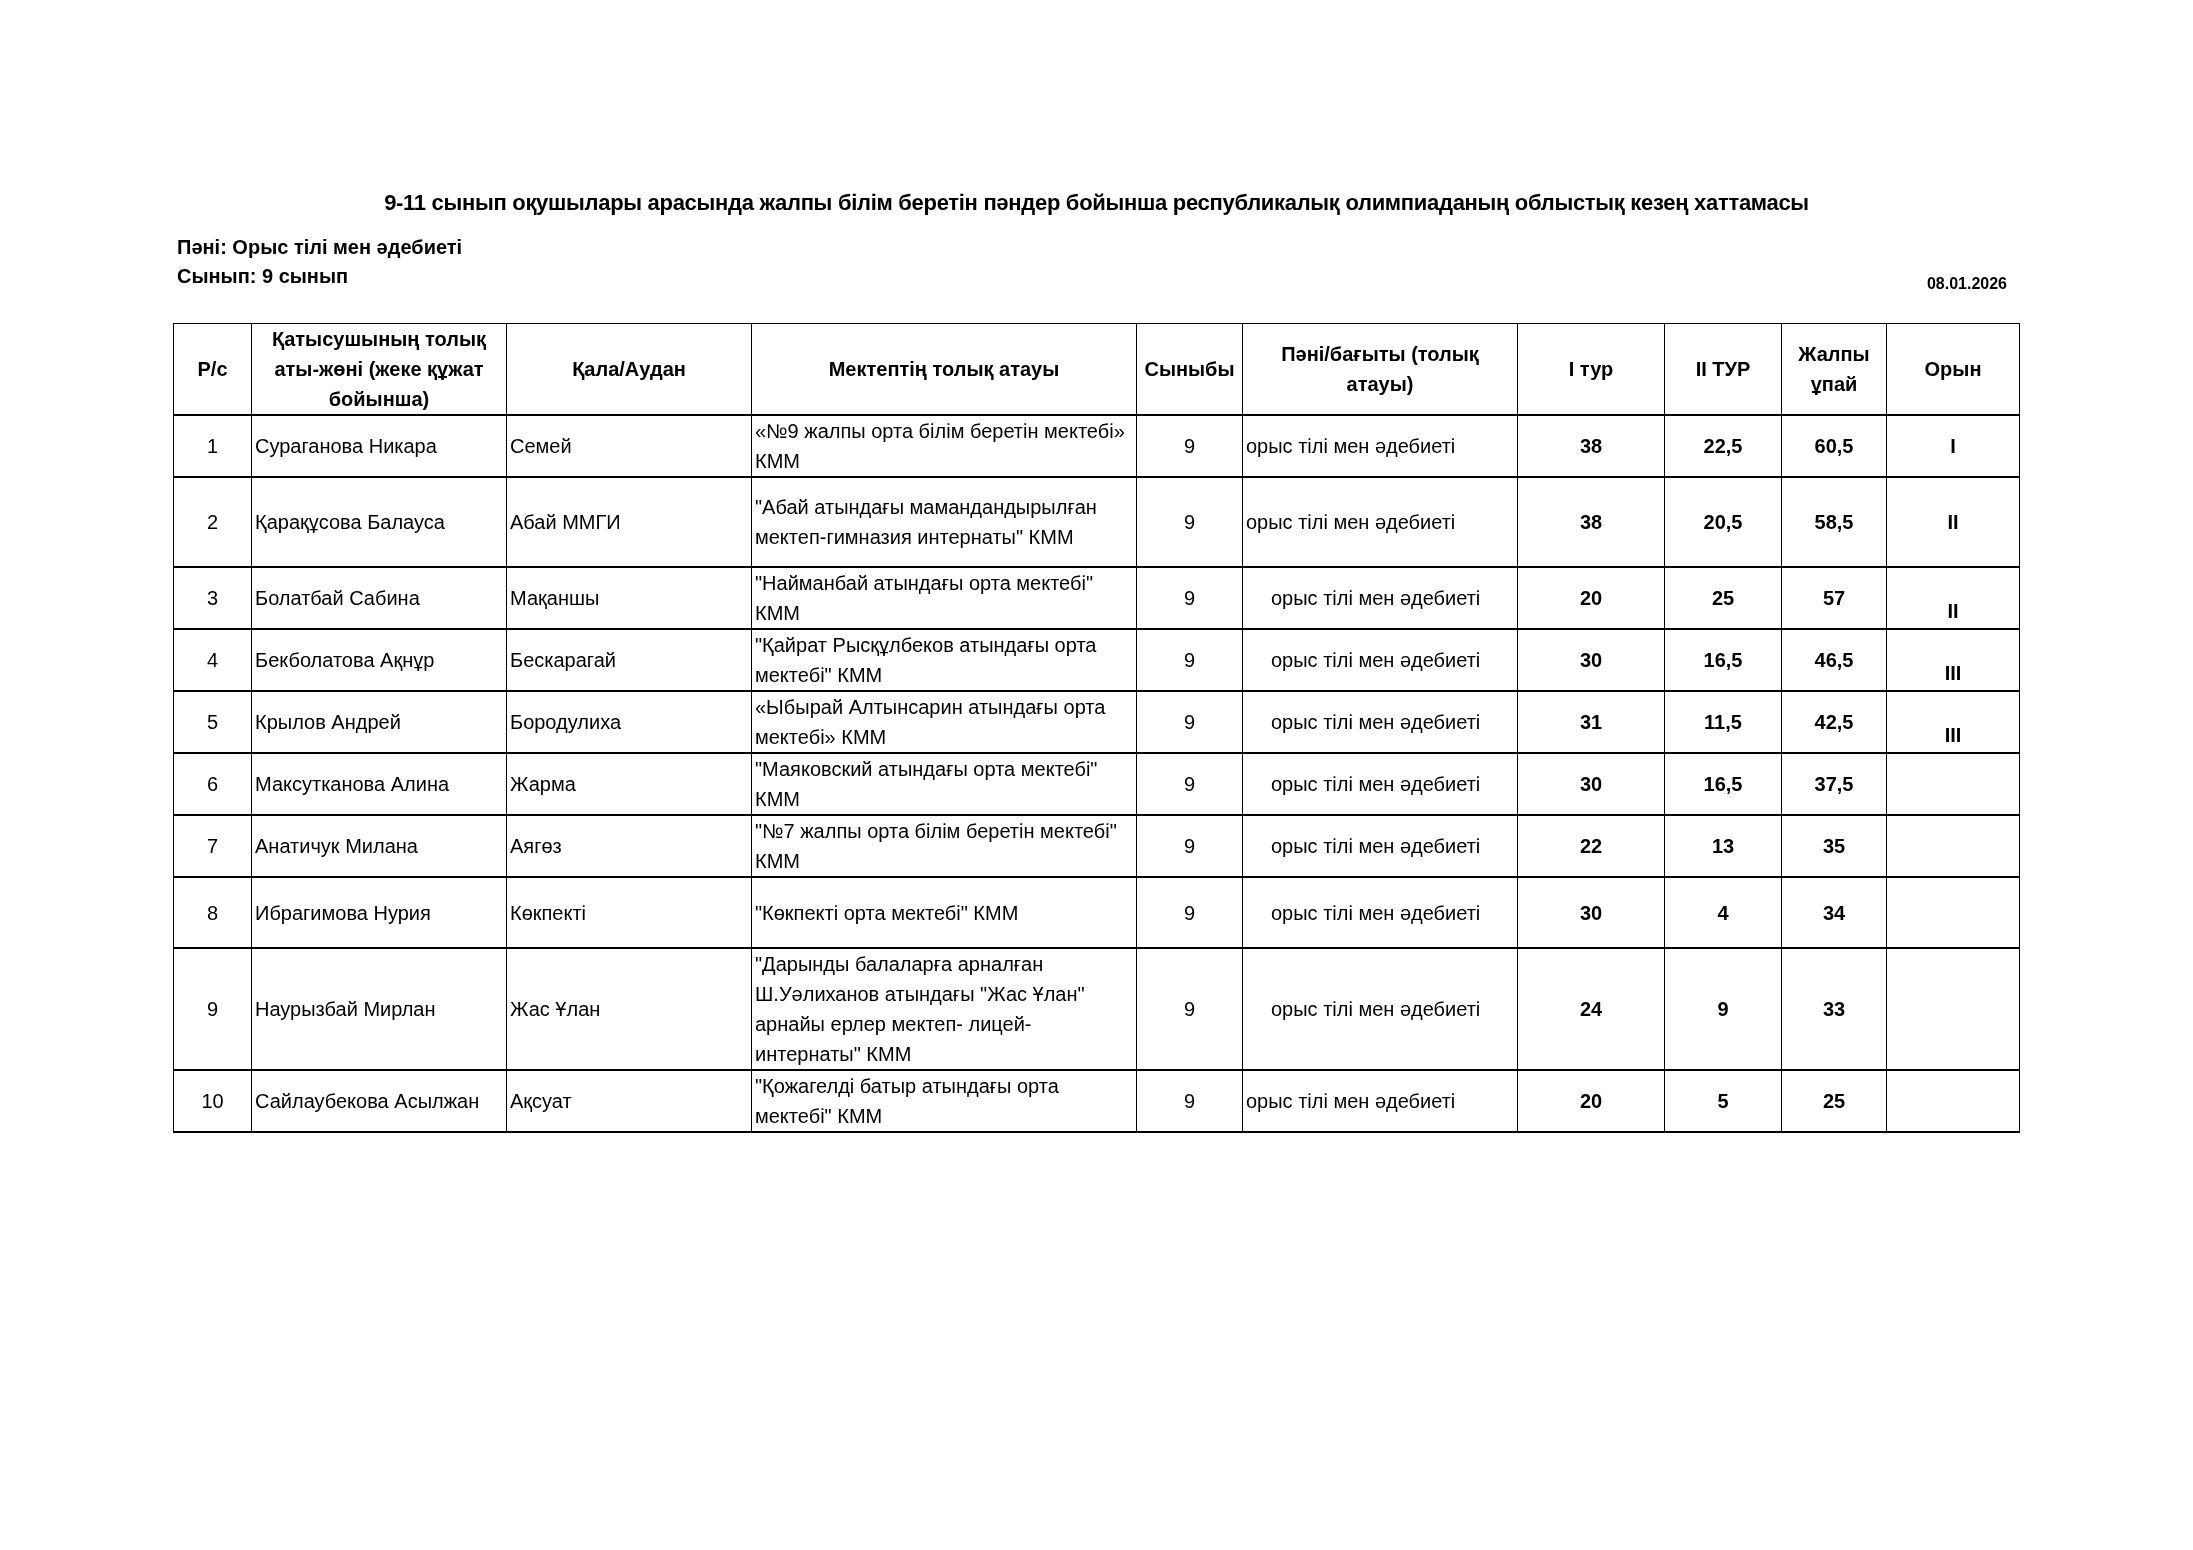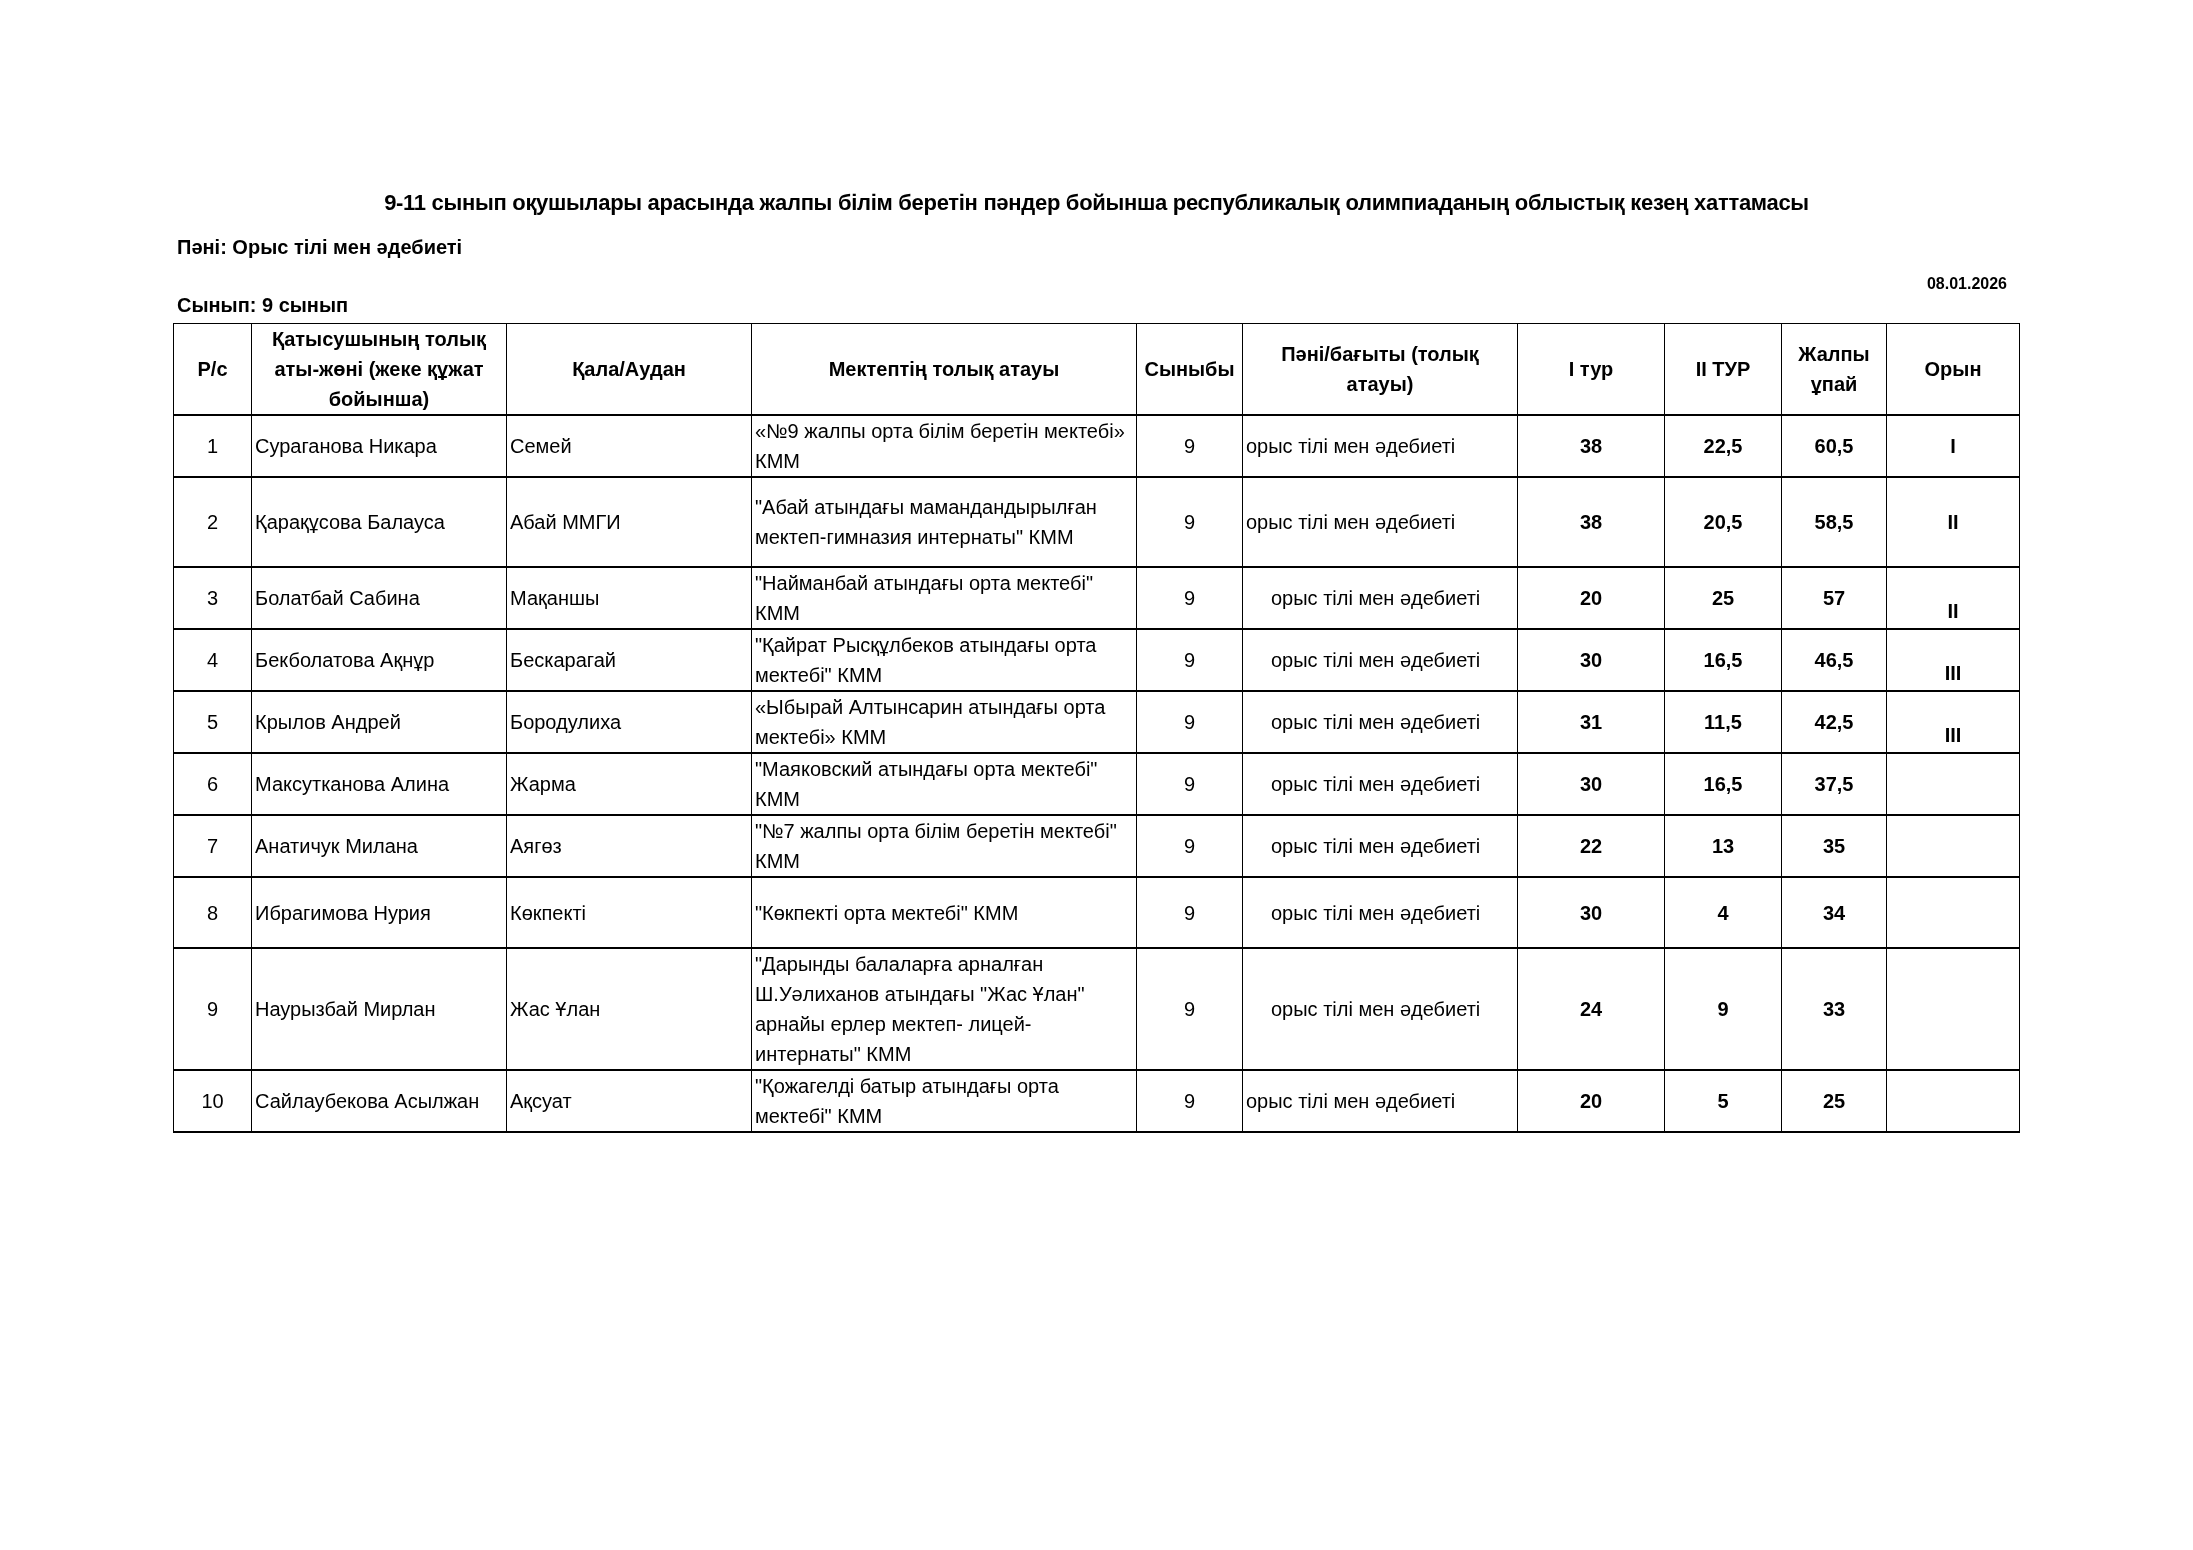--- a/index.html
+++ b/index.html
@@ -26,21 +26,21 @@
       letter-spacing: -0.3px;
       margin-top: 34px;
     }
     .meta-line {
       position: absolute;
       left: 177px;
       font-weight: bold;
       font-size: 20px;
     }
     .meta-subject { top: 236px; }
-    .meta-grade { top: 265px; margin-top: 29px; }
+    .meta-grade { top: 265px; }
     .meta-date {
       position: absolute;
       right: 186px;
       top: 275px;
       font-weight: bold;
       font-size: 16px;
     }
     table.protocol {
       position: absolute;
       left: 173px;

